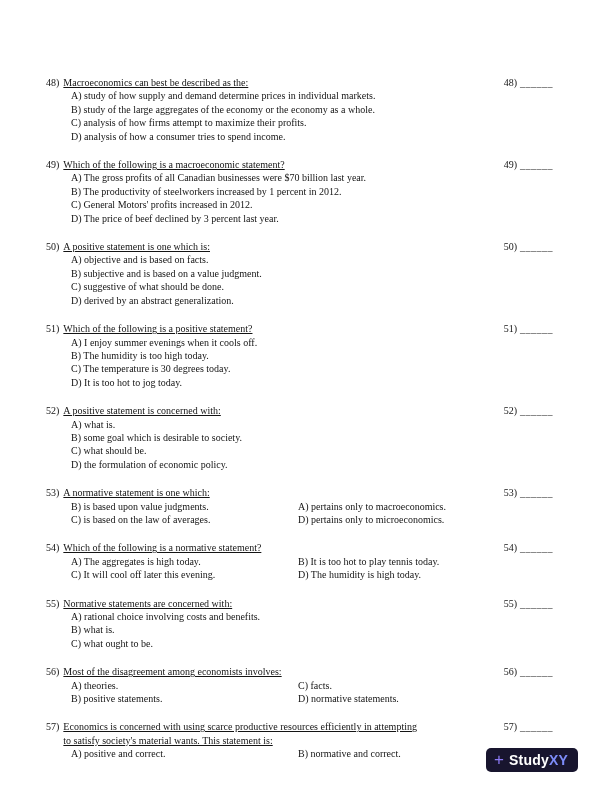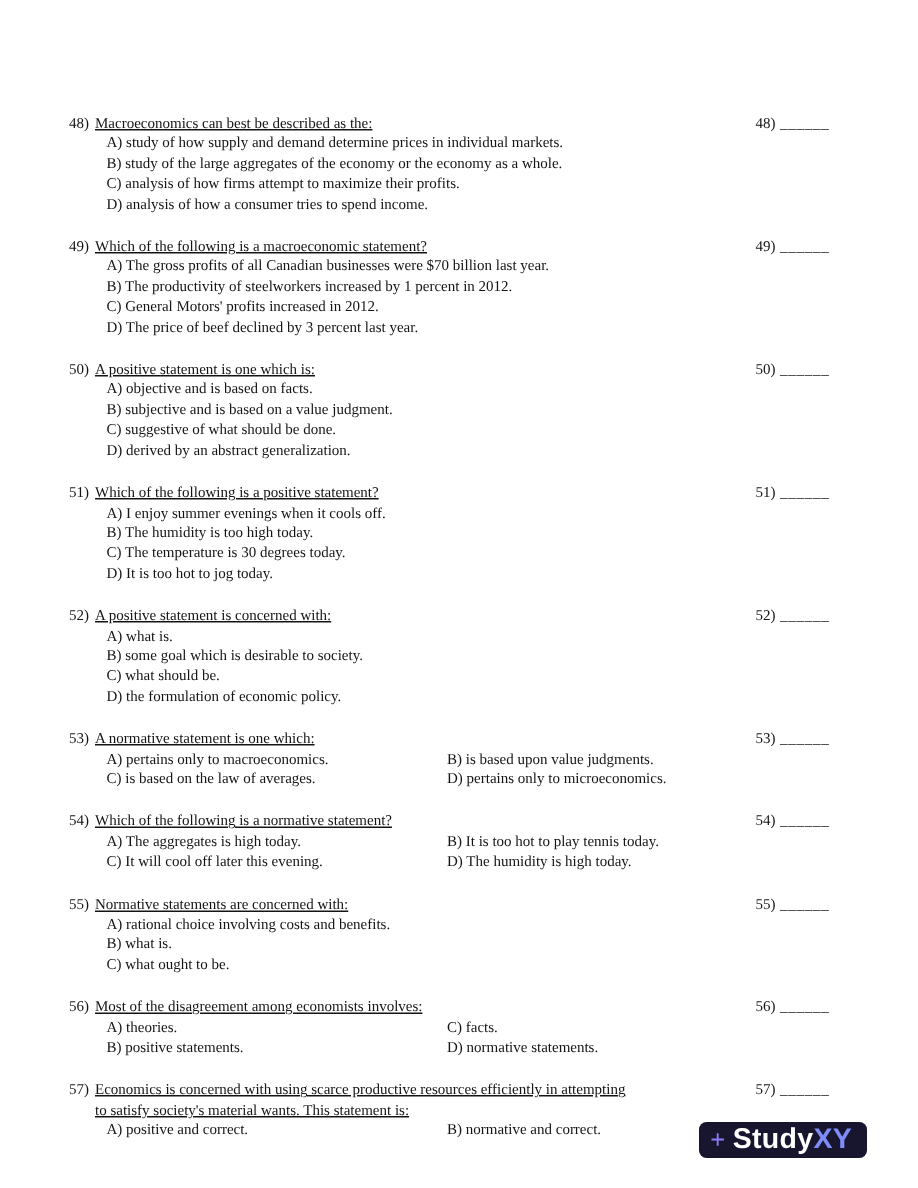--- a/index.html
+++ b/index.html
@@ -52,21 +52,21 @@
   }
   .plus {
     color: #8d7bf7;
     font-size: 17px;
     font-weight: 300;
     line-height: 1;
     transform: translateY(-1px);
   }
   .brand {
     color: #ffffff;
-    font-size: 19px;
+    font-size: 14px;
     font-weight: 600;
     letter-spacing: 0.2px;
   }
   .brand .accent { color: #7d8cf8; }
 </style>
 </head>
 <body>
 
 <div class="content">
   <div>
@@ -146,22 +146,22 @@
         <div class="answer"><span class="anum">52)</span><span class="aline">______</span></div>
       </div>
       <div class="question">
         <div class="qline">
           <span class="qnum">53)</span>
           <div class="qtext">
             <div>A normative statement is one which:</div>
           </div>
         </div>
         <div class="opts cols2">
+          <div class="opt">B) is based upon value judgments.</div>
           <div class="opt">A) pertains only to macroeconomics.</div>
-          <div class="opt">B) is based upon value judgments.</div>
           <div class="opt">C) is based on the law of averages.</div>
           <div class="opt">D) pertains only to microeconomics.</div>
         </div>
         <div class="answer"><span class="anum">53)</span><span class="aline">______</span></div>
       </div>
       <div class="question">
         <div class="qline">
           <span class="qnum">54)</span>
           <div class="qtext">
             <div>Which of the following is a normative statement?</div>

